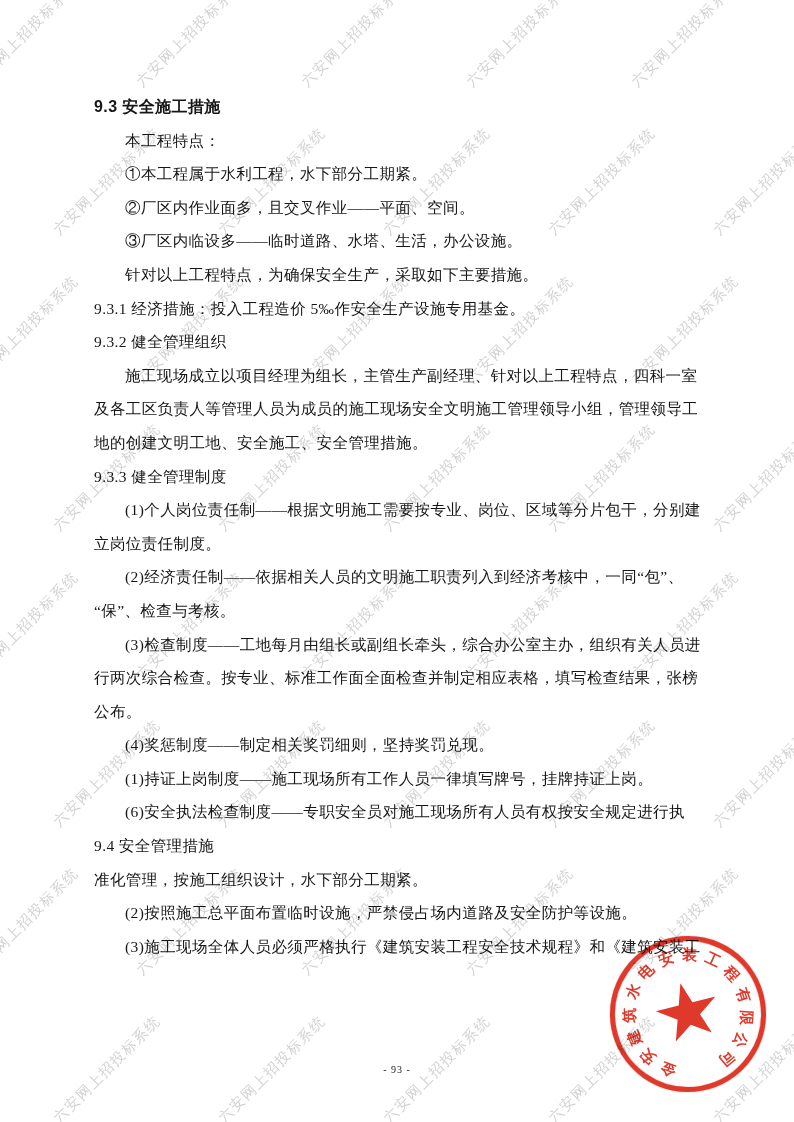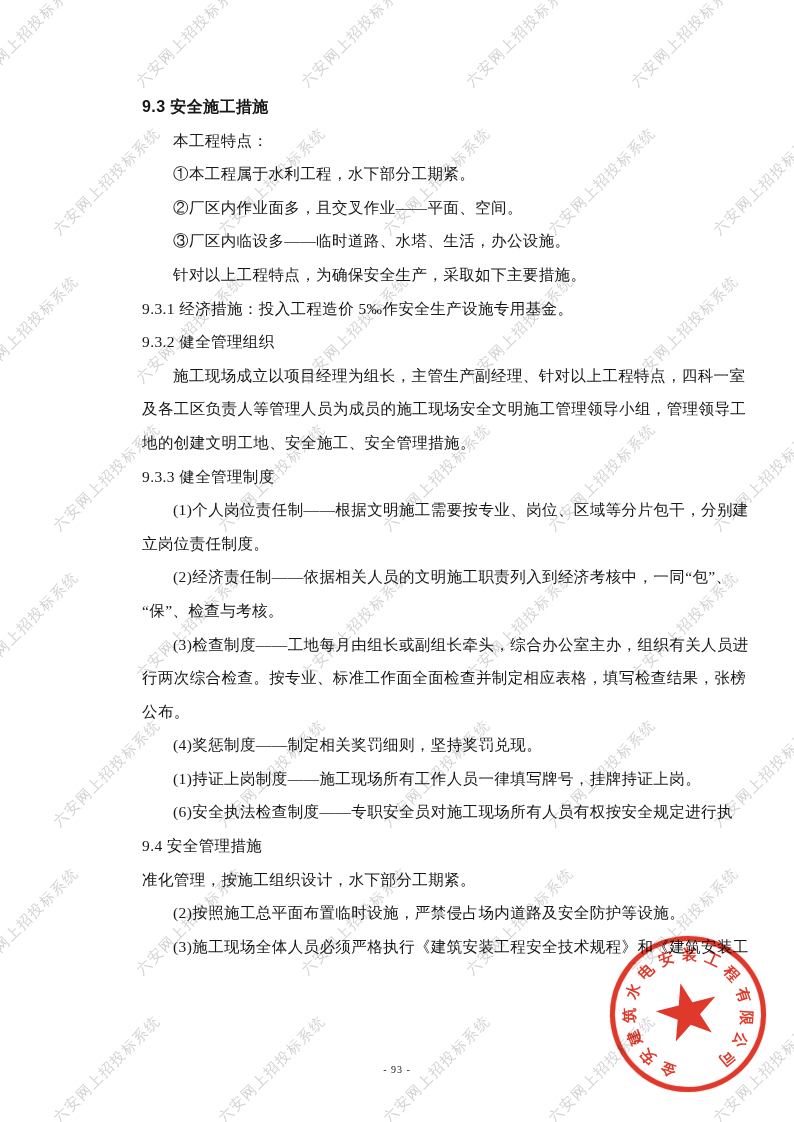--- a/index.html
+++ b/index.html
@@ -13,21 +13,21 @@
   .wm-tile{position:absolute;width:150px;height:150px;display:flex;align-items:center;justify-content:center;}
   .wm-text{
     white-space:nowrap;transform:rotate(-45deg);
     font-size:14.5px;letter-spacing:1.5px;color:#c7c7c7;opacity:.8;
     font-family:"Liberation Serif","DejaVu Serif",serif;
   }
   
   .content{position:absolute;left:94px;top:90px;width:616px;z-index:1;}
   .line{
     height:33.6px;line-height:33.6px;font-size:15.5px;color:#161616;
-    white-space:nowrap;letter-spacing:0.4px;margin-left:48px;
+    white-space:nowrap;letter-spacing:0.4px;
   }
   .line.indent{padding-left:31px;}
   .line.bold{
     font-weight:bold;font-size:16px;
     font-family:"Liberation Sans","DejaVu Sans",sans-serif;
   }
   .page-number{
     position:absolute;top:1064px;left:0;width:794px;text-align:center;
     font-size:10px;color:#161616;z-index:1;letter-spacing:1px;
   }

